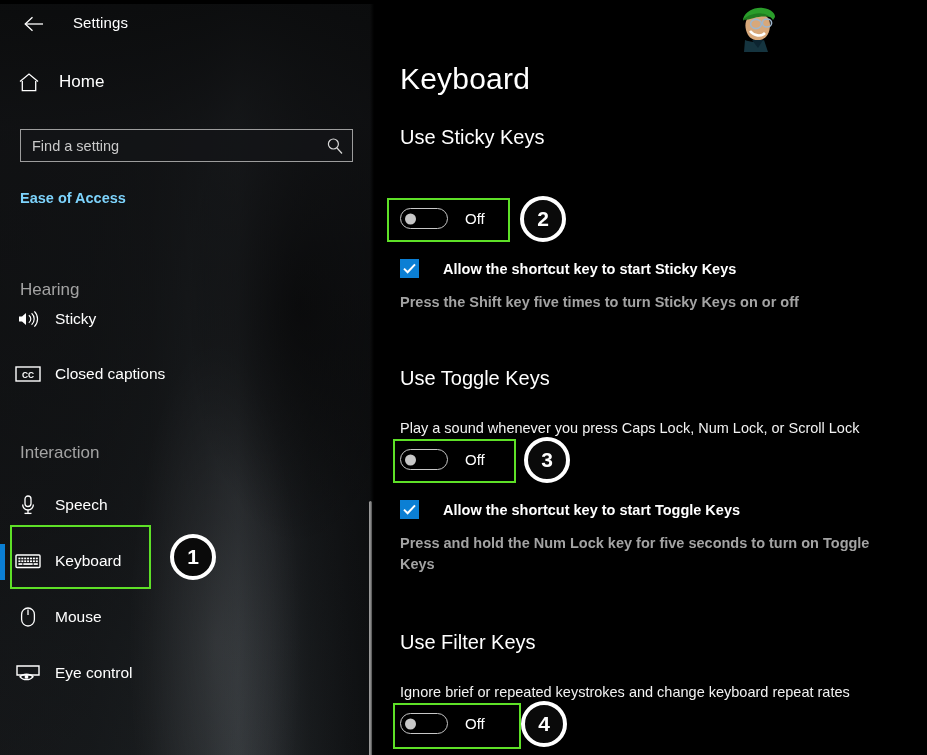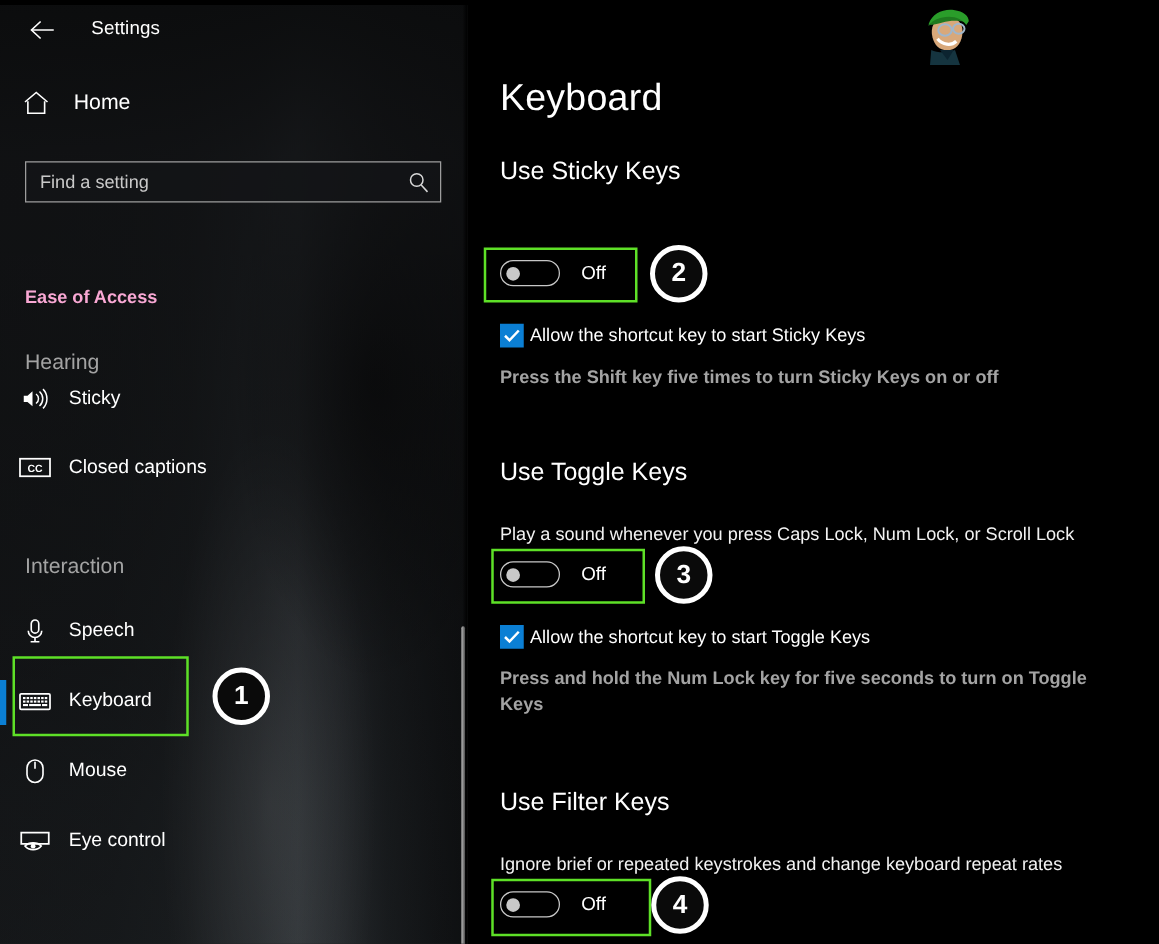--- a/index.html
+++ b/index.html
@@ -132,22 +132,21 @@
   #search-input::placeholder { color: #c9c9c9; opacity: 1; }
   #search-icon {
     width: 34px; display: flex; align-items: center; justify-content: center;
   }
 
   #page-group-title {
     position: absolute;
     left: 20px; top: 186px;
     font-size: 14.5px;
     font-weight: bold;
-    color: #f9a8d4;
-    margin-top: 40px;
+    color: #7dd3fc;
   }
 
   .nav-section-title {
     position: absolute;
     left: 20px;
     font-size: 17px;
     color: #a3a3a3;
   }
   .nav-item {
     position: absolute;
@@ -245,22 +244,23 @@
   .checkbox {
     width: 19px; height: 19px;
     background: #0b7fd4;
     position: relative;
     flex: none;
   }
   .checkbox svg { position: absolute; left: 2px; top: 2px; }
   .checkbox-label {
     font-size: 14.5px;
     color: #ffffff;
-    margin-left: 5px;
+    margin-left: 24px;
     white-space: nowrap;
+    font-weight: bold;
   }
   .hint-text {
     position: absolute;
     left: 26px;
     font-size: 14.5px;
     color: #a3a3a3;
     line-height: 21px;
     font-weight: bold;
   }
 

